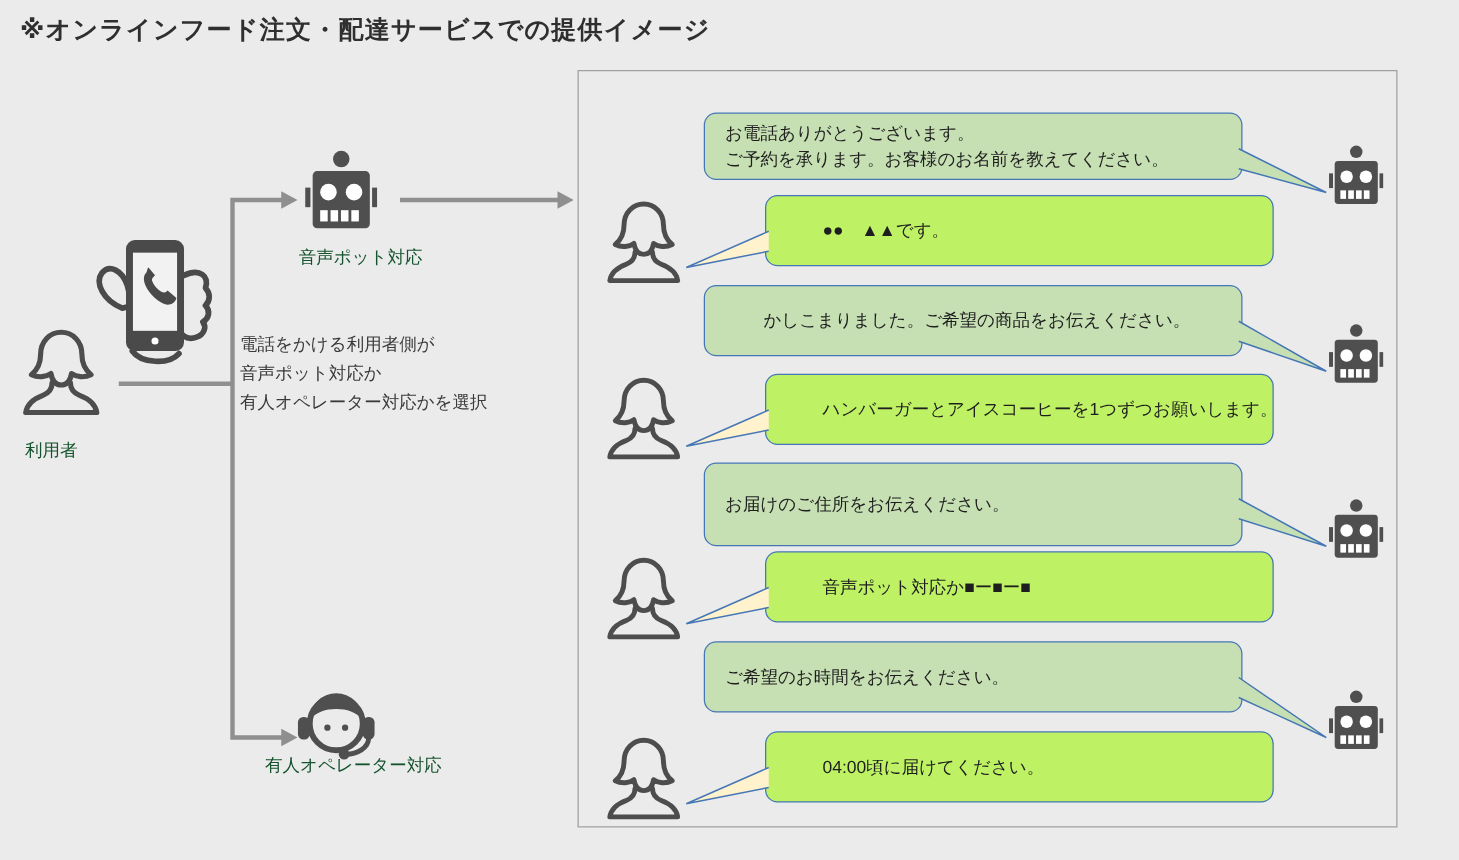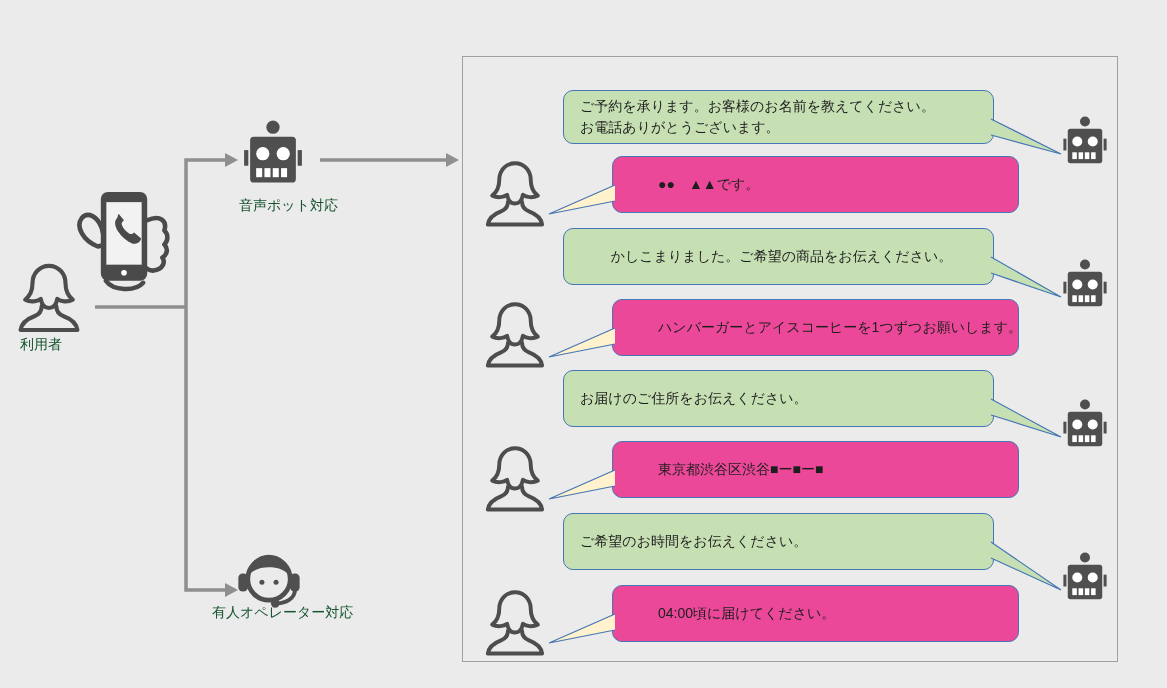--- a/index.html
+++ b/index.html
@@ -21,21 +21,21 @@
     position:absolute;left:462px;top:56px;width:656px;height:606px;
     border:1px solid #a0a0a0;box-sizing:border-box;
   }
   .bubble{
     position:absolute;border:1.2px solid #4576b5;border-radius:10px;
     display:flex;flex-direction:column;justify-content:center;
     font-size:14px;color:#1e1e1e;line-height:21px;box-sizing:border-box;z-index:1;
     white-space:nowrap;
   }
   .bubble.bot{background:#c6e0b4;padding:4px 10px 4px 16px;}
-  .bubble.user{background:#ec4899;padding:4px 10px 4px 45px;}
+  .bubble.user{background:#bef264;padding:4px 10px 4px 45px;}
   .chat-icon{position:absolute;z-index:0;}
   .tails{position:absolute;left:0;top:0;z-index:2;pointer-events:none;overflow:visible;}
   .connectors{position:absolute;left:0;top:0;pointer-events:none;}
 </style>
 </head>
 <body>
 
 <svg width="0" height="0" style="position:absolute" aria-hidden="true">
   <defs>
     <symbol id="sym-robot" viewBox="0 0 48 54">
@@ -64,20 +64,21 @@
       <rect x="3" y="35" width="12" height="23" rx="5.5" fill="#4f4f4f"></rect>
       <rect x="69" y="35" width="12" height="23" rx="5.5" fill="#4f4f4f"></rect>
       <path d="M75,56 C75,67 63,73 52,73" fill="none" stroke="#4f4f4f" stroke-width="5"></path>
       <circle cx="50" cy="73" r="5.5" fill="#4f4f4f"></circle>
     </symbol>
   </defs>
 </svg>
 
 <div class="canvas">
 
+  <div class="title">※オンラインフード注文・配達サービスでの提供イメージ</div>
 
   <svg class="connectors" width="1167" height="688">
     <g stroke="#8f8f8f" stroke-width="3.5" fill="none">
       <path d="M95,307 H187"></path>
       <path d="M226,160 H186 V590 H226"></path>
       <path d="M320,160 H447"></path>
     </g>
     <g fill="#8f8f8f" stroke="none">
       <polygon points="238,160 225,153 225,167"></polygon>
       <polygon points="238,590 225,583 225,597"></polygon>
@@ -92,38 +93,43 @@
   <svg class="abs" style="left:72px;top:188px" width="102" height="116" viewBox="0 0 100 115">
     <path d="M25,58 C10,52 3,38 9,30 C15,23 25,28 29,40 L33,56 Z" fill="#ebebeb" stroke="#4a4a4a" stroke-width="4.5" stroke-linejoin="round"></path>
     <path d="M74,32 C87,26 94,33 91,42 C95,46 95,52 91,56 C95,60 94,66 89,69 C92,73 90,79 84,81 C76,84 70,79 70,72 L70,32 Z" fill="#ebebeb" stroke="#4a4a4a" stroke-width="4.5" stroke-linejoin="round"></path>
     <rect x="28" y="4" width="46" height="88" rx="7" fill="#4a4a4a"></rect>
     <rect x="33.5" y="14" width="35" height="62" fill="#f2f2f2"></rect>
     <path d="M44,30 C41,33 42,38 45,43 C49,49 54,53 59,55 C63,56 67,54 68,50 L61,44 C59,46 58,46 56,45 C53,43 50,40 49,37 C48,35 49,34 51,32 L46,26 C45,25 45,29 44,30 Z" fill="#4a4a4a"></path>
     <circle cx="51" cy="84" r="2.8" fill="#ffffff"></circle>
     <path d="M33,92 C40,102 62,103 70,94" fill="none" stroke="#4a4a4a" stroke-width="4.5" stroke-linecap="round"></path>
   </svg>
 
-  <div class="flow-label" style="left:20px;top:336px">利用者</div>
+  <div class="flow-label" style="left:20px;top:352px">利用者</div>
 
   <svg class="abs" style="left:244px;top:120px" width="58" height="65" viewBox="0 0 48 54">
       <use href="#sym-robot"></use>
     </svg>
   <div class="flow-label" style="left:239px;top:197px">音声ポット対応</div>
 
+  <div class="note">
+    <div>電話をかける利用者側が</div>
+    <div>音声ポット対応か</div>
+    <div>有人オペレーター対応かを選択</div>
+  </div>
 
   <svg class="abs" style="left:236px;top:546px" width="66" height="66" viewBox="0 0 84 84">
       <use href="#sym-operator"></use>
     </svg>
   <div class="flow-label" style="left:212px;top:604px">有人オペレーター対応</div>
 
   <div class="panel">
     <div id="chat-rows">
         <div class="bubble bot" style="left: 100px; top: 33px; width: 431px; height: 54px;">
+          <div>お電話ありがとうございます。</div>
           <div>ご予約を承ります。お客様のお名前を教えてください。</div>
-          <div>お電話ありがとうございます。</div>
         </div>
         <svg class="chat-icon" style="left:600px;top:59px" width="44" height="49" viewBox="0 0 48 54">
           <use href="#sym-robot"></use>
         </svg>
         <div class="bubble user" style="left: 149px; top: 99px; width: 407px; height: 57px;">
           <div>●●　▲▲です。</div>
         </div>
         <svg class="chat-icon" style="left:20px;top:101px" width="64" height="70" viewBox="0 0 72 80">
           <use href="#sym-person"></use>
         </svg>
@@ -132,28 +138,28 @@
         </div>
         <svg class="chat-icon" style="left:600px;top:202px" width="44" height="49" viewBox="0 0 48 54">
           <use href="#sym-robot"></use>
         </svg>
         <div class="bubble user" style="left: 149px; top: 242px; width: 407px; height: 57px;">
           <div>ハンバーガーとアイスコーヒーを1つずつお願いします。</div>
         </div>
         <svg class="chat-icon" style="left:20px;top:242px" width="64" height="70" viewBox="0 0 72 80">
           <use href="#sym-person"></use>
         </svg>
-        <div class="bubble bot" style="left: 100px; top: 313px; width: 431px; height: 57px;">
+        <div class="bubble bot" style="left: 100px; top: 313px; width: 431px; height: 67px;">
           <div>お届けのご住所をお伝えください。</div>
         </div>
         <svg class="chat-icon" style="left:600px;top:342px" width="44" height="49" viewBox="0 0 48 54">
           <use href="#sym-robot"></use>
         </svg>
         <div class="bubble user" style="left: 149px; top: 384px; width: 407px; height: 57px;">
-          <div>東京都渋谷区渋谷■ー■ー■</div>
+          <div>音声ポット対応か■ー■ー■</div>
         </div>
         <svg class="chat-icon" style="left:20px;top:386px" width="64" height="70" viewBox="0 0 72 80">
           <use href="#sym-person"></use>
         </svg>
         <div class="bubble bot" style="left: 100px; top: 456px; width: 431px; height: 57px;">
           <div>ご希望のお時間をお伝えください。</div>
         </div>
         <svg class="chat-icon" style="left:600px;top:495px" width="44" height="49" viewBox="0 0 48 54">
           <use href="#sym-robot"></use>
         </svg>

